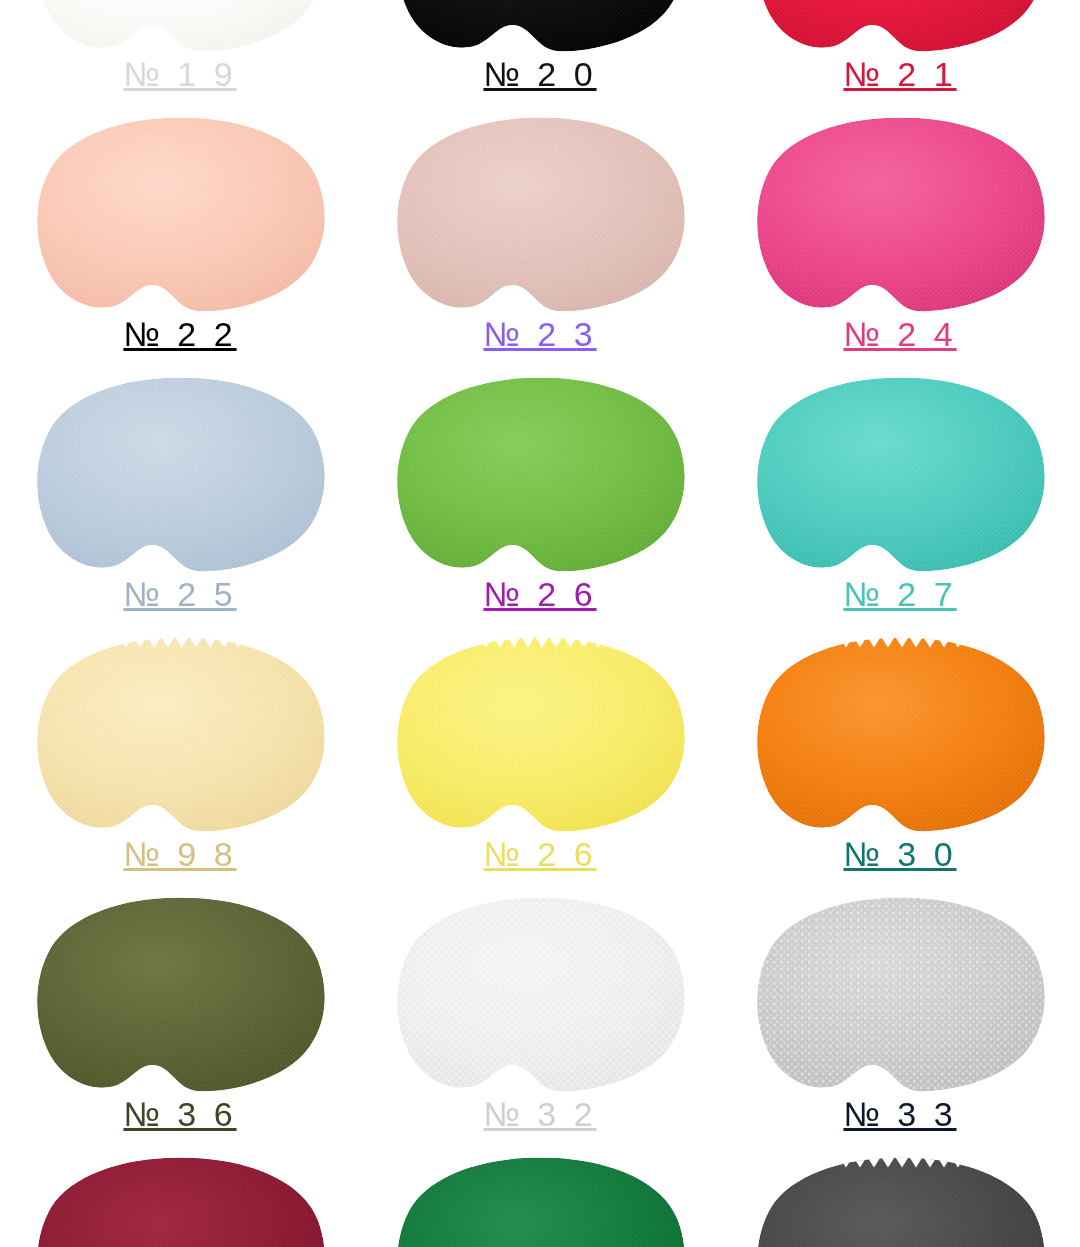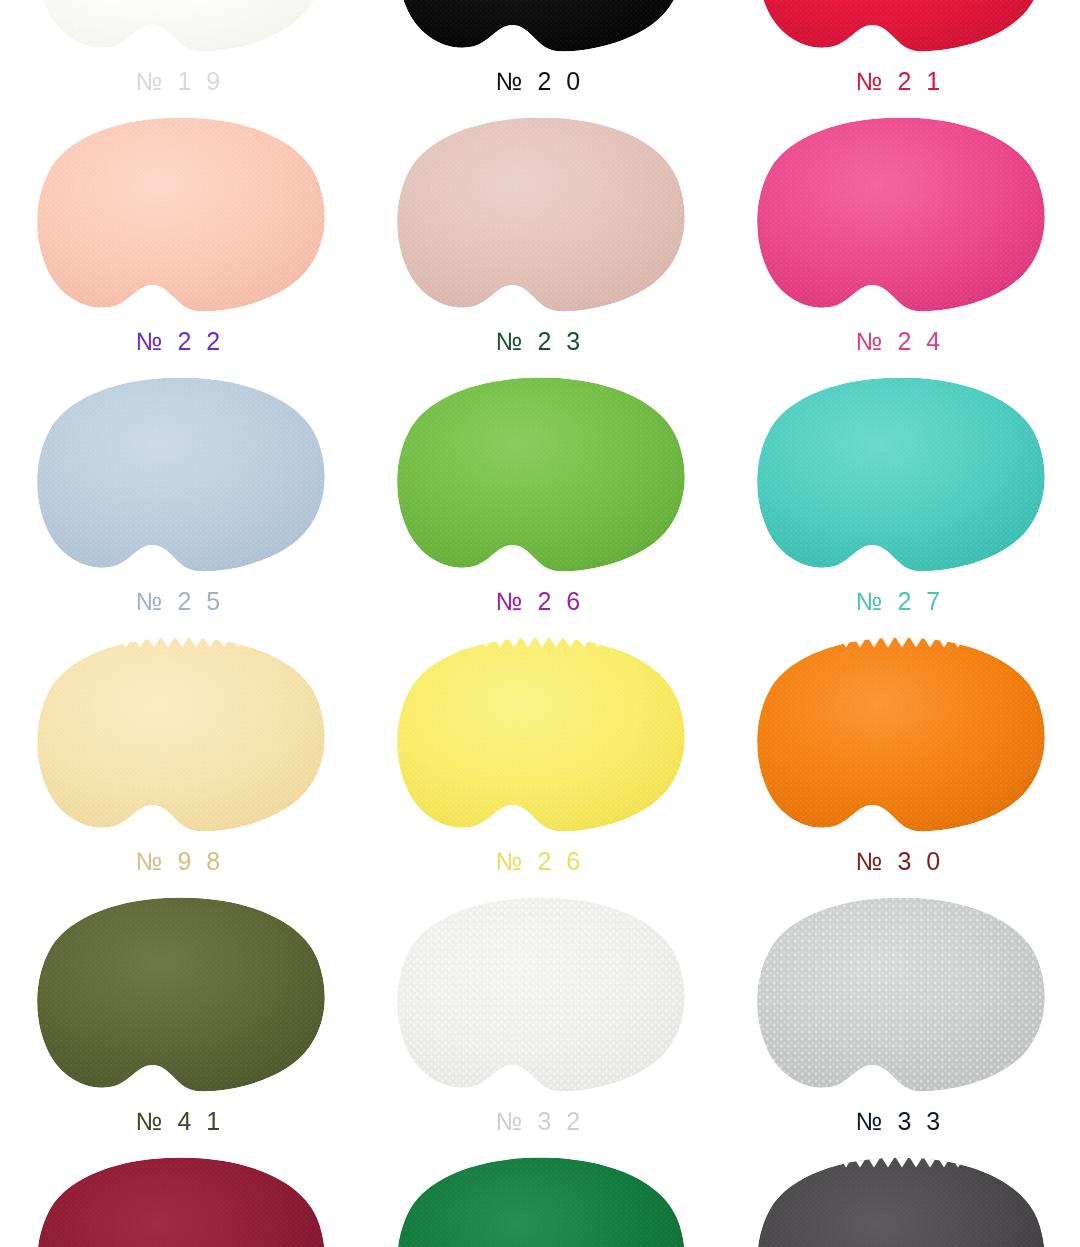--- a/index.html
+++ b/index.html
@@ -47,29 +47,30 @@
   .swatch-art svg {
     display: block;
     width: 290px;
     height: 205px;
     overflow: visible;
   }
 
   
   .swatch-label {
     position: relative;
-    margin-top: 12px;
+    margin-top: 0;
     font-family: "Liberation Sans", sans-serif;
-    font-size: 25px;
+    font-size: 34px;
     font-weight: 300;
     letter-spacing: 4px;
     line-height: 1;
     white-space: nowrap;
     text-align: center;
     user-select: none;
+    text-decoration: underline;
   }
 </style>
 </head>
 <body>
 
 <div id="swatch-grid">
     <div class="swatch-cell">
       <div class="swatch-art">
         <svg viewBox="0 0 290 200">
           <defs>
@@ -164,21 +165,21 @@
             <clipPath id="c3">
               <path d="M145,3 C212,3 268,26 283,66 C294,96 292,128 274,153 C255,180 210,196 168,197 C152,197 146,190 137,181 C128,172 120,168 110,172 C100,176 92,188 78,192 C50,198 22,180 11,152 C-2,122 -1,82 16,53 C35,22 85,3 145,3 Z"></path>
             </clipPath>
           </defs>
           <g clip-path="url(#c3)">
             <path d="M145,3 C212,3 268,26 283,66 C294,96 292,128 274,153 C255,180 210,196 168,197 C152,197 146,190 137,181 C128,172 120,168 110,172 C100,176 92,188 78,192 C50,198 22,180 11,152 C-2,122 -1,82 16,53 C35,22 85,3 145,3 Z" fill="url(#g3)"></path>
             <path d="M145,3 C212,3 268,26 283,66 C294,96 292,128 274,153 C255,180 210,196 168,197 C152,197 146,190 137,181 C128,172 120,168 110,172 C100,176 92,188 78,192 C50,198 22,180 11,152 C-2,122 -1,82 16,53 C35,22 85,3 145,3 Z" fill="url(#p3)" opacity="0.5"></path>
           </g>
         </svg>
       </div>
-      <div class="swatch-label" style="color: #6d28d9;">№ 2 2</div>
+      <div class="swatch-label" style="color: #000000;">№ 2 2</div>
     </div>
     <div class="swatch-cell">
       <div class="swatch-art">
         <svg viewBox="0 0 290 200">
           <defs>
             <radialGradient id="g4" cx="42%" cy="34%" r="78%">
               <stop offset="0" stop-color="#eed4cd"></stop>
               <stop offset="0.55" stop-color="#e3c3bb"></stop>
               <stop offset="1" stop-color="#d4b0a7"></stop>
             </radialGradient>
@@ -190,21 +191,21 @@
             <clipPath id="c4">
               <path d="M145,3 C212,3 268,26 283,66 C294,96 292,128 274,153 C255,180 210,196 168,197 C152,197 146,190 137,181 C128,172 120,168 110,172 C100,176 92,188 78,192 C50,198 22,180 11,152 C-2,122 -1,82 16,53 C35,22 85,3 145,3 Z"></path>
             </clipPath>
           </defs>
           <g clip-path="url(#c4)">
             <path d="M145,3 C212,3 268,26 283,66 C294,96 292,128 274,153 C255,180 210,196 168,197 C152,197 146,190 137,181 C128,172 120,168 110,172 C100,176 92,188 78,192 C50,198 22,180 11,152 C-2,122 -1,82 16,53 C35,22 85,3 145,3 Z" fill="url(#g4)"></path>
             <path d="M145,3 C212,3 268,26 283,66 C294,96 292,128 274,153 C255,180 210,196 168,197 C152,197 146,190 137,181 C128,172 120,168 110,172 C100,176 92,188 78,192 C50,198 22,180 11,152 C-2,122 -1,82 16,53 C35,22 85,3 145,3 Z" fill="url(#p4)" opacity="0.5"></path>
           </g>
         </svg>
       </div>
-      <div class="swatch-label" style="color: #14532d;">№ 2 3</div>
+      <div class="swatch-label" style="color: #8b5cf6;">№ 2 3</div>
     </div>
     <div class="swatch-cell">
       <div class="swatch-art">
         <svg viewBox="0 0 290 200">
           <defs>
             <radialGradient id="g5" cx="42%" cy="34%" r="78%">
               <stop offset="0" stop-color="#f76aa3"></stop>
               <stop offset="0.55" stop-color="#ed4a8c"></stop>
               <stop offset="1" stop-color="#d62f76"></stop>
             </radialGradient>
@@ -375,21 +376,21 @@
               <path d="M145,3 C212,3 268,26 283,66 C294,96 292,128 274,153 C255,180 210,196 168,197 C152,197 146,190 137,181 C128,172 120,168 110,172 C100,176 92,188 78,192 C50,198 22,180 11,152 C-2,122 -1,82 16,53 C35,22 85,3 145,3 Z"></path>
             </clipPath>
           </defs>
           <g clip-path="url(#c11)">
             <path d="M145,3 C212,3 268,26 283,66 C294,96 292,128 274,153 C255,180 210,196 168,197 C152,197 146,190 137,181 C128,172 120,168 110,172 C100,176 92,188 78,192 C50,198 22,180 11,152 C-2,122 -1,82 16,53 C35,22 85,3 145,3 Z" fill="url(#g11)"></path>
             <path d="M145,3 C212,3 268,26 283,66 C294,96 292,128 274,153 C255,180 210,196 168,197 C152,197 146,190 137,181 C128,172 120,168 110,172 C100,176 92,188 78,192 C50,198 22,180 11,152 C-2,122 -1,82 16,53 C35,22 85,3 145,3 Z" fill="url(#p11)" opacity="0.5"></path>
             <path d="M70,2 L77,13 L84,2 L91,13 L98,2 L105,13 L112,2 L119,13 L126,2 L133,13 L140,2 L147,13 L154,2 L161,13 L168,2 L175,13 L182,2 L189,13 L196,2 L203,13 L210,2 L217,13 L224,2 L215,-12 L70,-12 Z" fill="#ffffff"></path>
           </g>
         </svg>
       </div>
-      <div class="swatch-label" style="color: #7f1d1d;">№ 3 0</div>
+      <div class="swatch-label" style="color: #0f766e;">№ 3 0</div>
     </div>
     <div class="swatch-cell">
       <div class="swatch-art">
         <svg viewBox="0 0 290 200">
           <defs>
             <radialGradient id="g12" cx="42%" cy="34%" r="78%">
               <stop offset="0" stop-color="#737d4a"></stop>
               <stop offset="0.55" stop-color="#5c6636"></stop>
               <stop offset="1" stop-color="#4a5329"></stop>
             </radialGradient>
@@ -401,21 +402,21 @@
             <clipPath id="c12">
               <path d="M145,3 C212,3 268,26 283,66 C294,96 292,128 274,153 C255,180 210,196 168,197 C152,197 146,190 137,181 C128,172 120,168 110,172 C100,176 92,188 78,192 C50,198 22,180 11,152 C-2,122 -1,82 16,53 C35,22 85,3 145,3 Z"></path>
             </clipPath>
           </defs>
           <g clip-path="url(#c12)">
             <path d="M145,3 C212,3 268,26 283,66 C294,96 292,128 274,153 C255,180 210,196 168,197 C152,197 146,190 137,181 C128,172 120,168 110,172 C100,176 92,188 78,192 C50,198 22,180 11,152 C-2,122 -1,82 16,53 C35,22 85,3 145,3 Z" fill="url(#g12)"></path>
             <path d="M145,3 C212,3 268,26 283,66 C294,96 292,128 274,153 C255,180 210,196 168,197 C152,197 146,190 137,181 C128,172 120,168 110,172 C100,176 92,188 78,192 C50,198 22,180 11,152 C-2,122 -1,82 16,53 C35,22 85,3 145,3 Z" fill="url(#p12)" opacity="0.5"></path>
           </g>
         </svg>
       </div>
-      <div class="swatch-label" style="color: rgb(63, 69, 39);">№ 4 1</div>
+      <div class="swatch-label" style="color: rgb(63, 69, 39);">№ 3 6</div>
     </div>
     <div class="swatch-cell">
       <div class="swatch-art">
         <svg viewBox="0 0 290 200">
           <defs>
             <radialGradient id="g13" cx="42%" cy="34%" r="78%">
               <stop offset="0" stop-color="#fbfbfa"></stop>
               <stop offset="0.55" stop-color="#f2f2f0"></stop>
               <stop offset="1" stop-color="#e4e4e2"></stop>
             </radialGradient>

